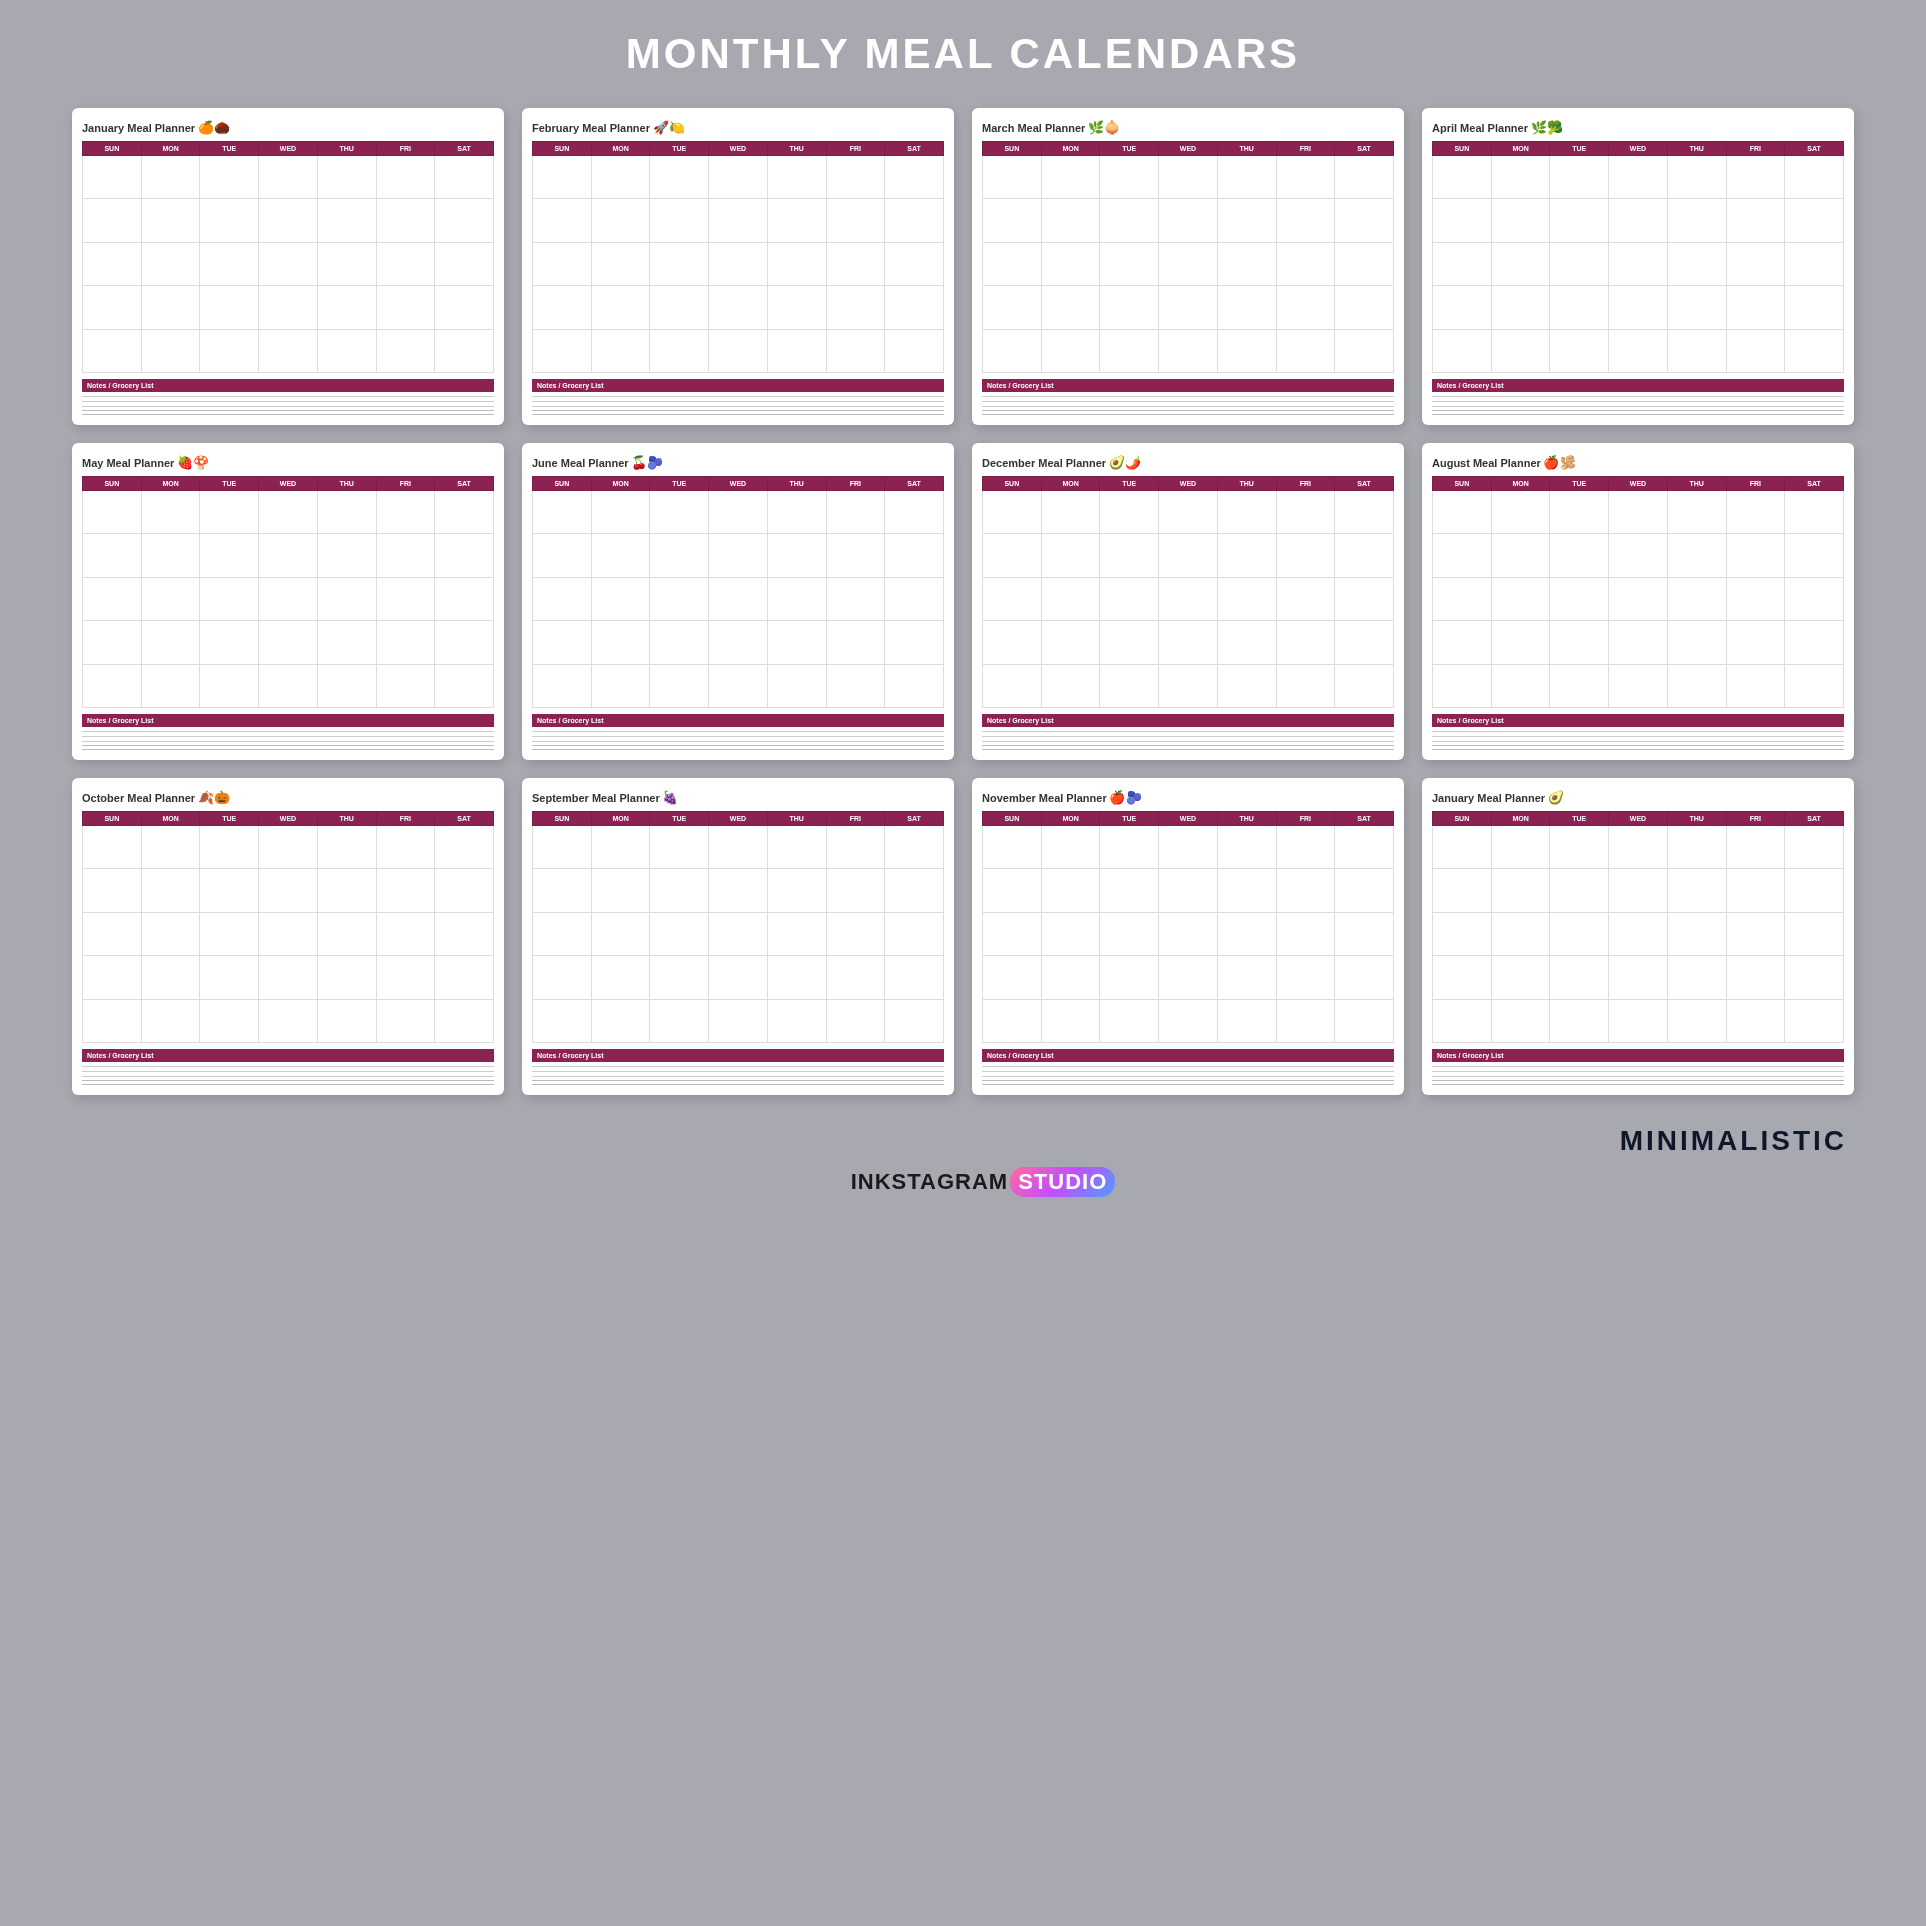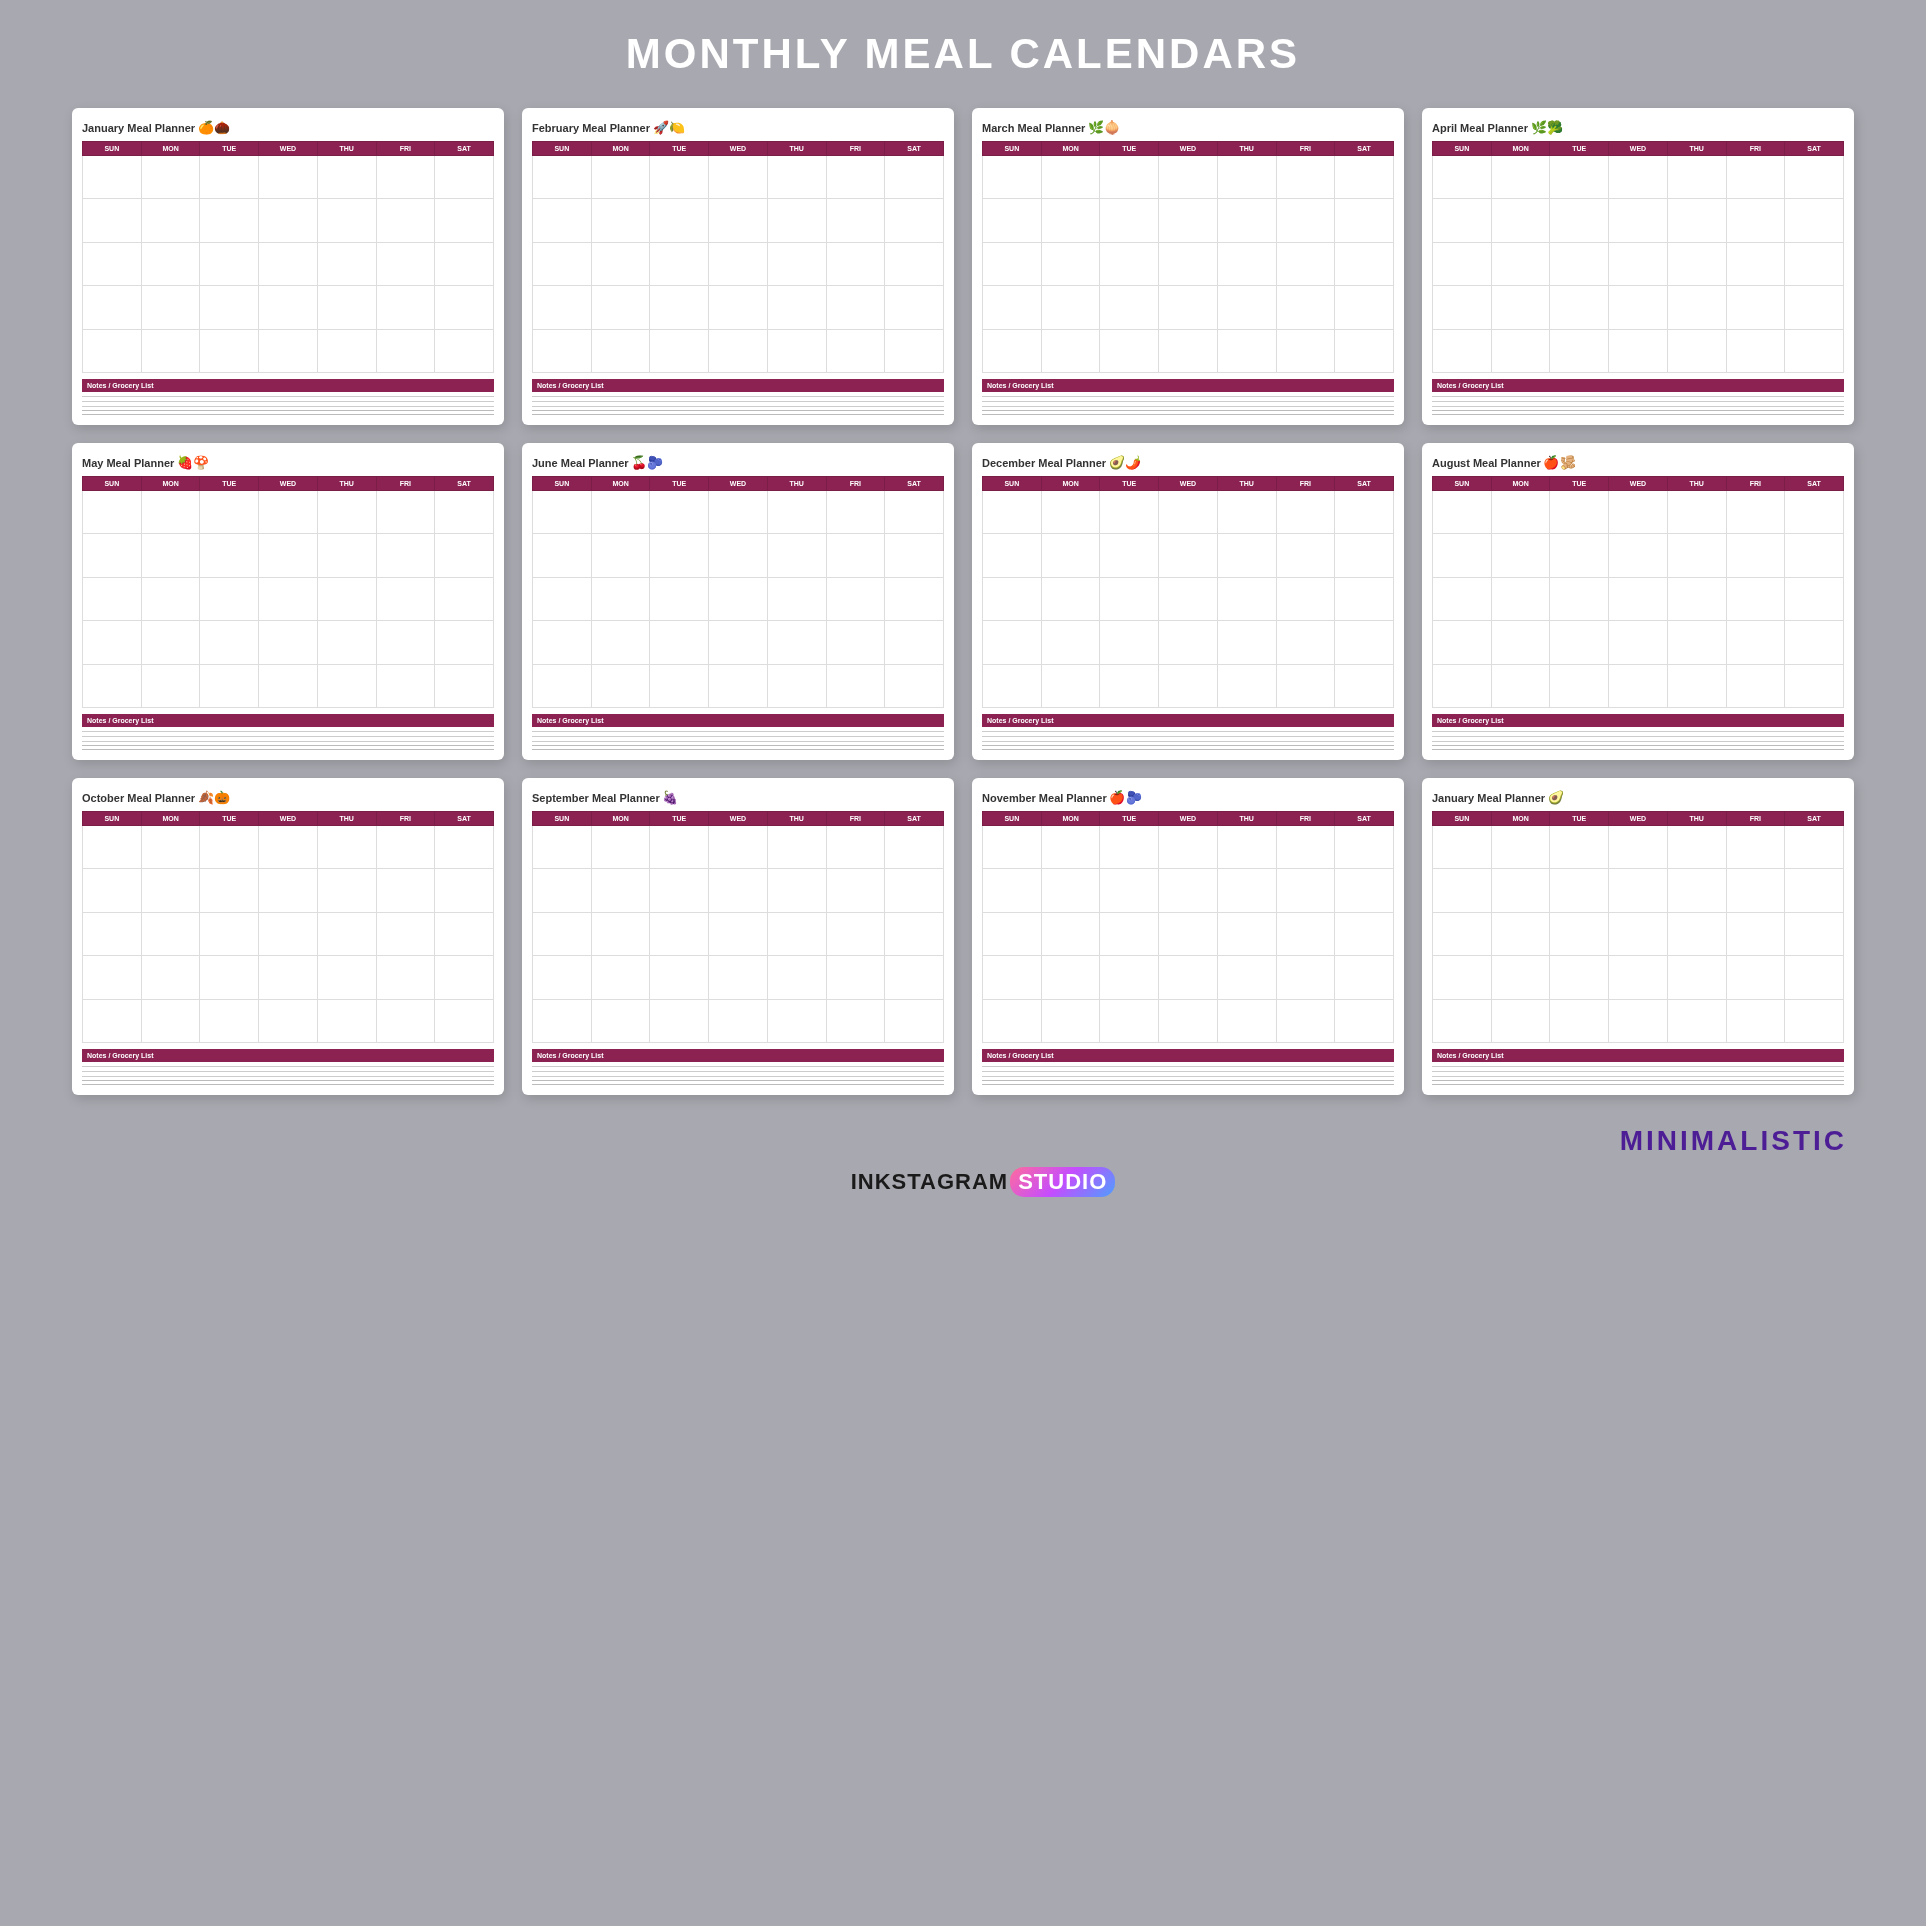--- a/index.html
+++ b/index.html
@@ -109,21 +109,21 @@
     }
     .footer {
       margin-top: 30px;
       display: flex;
       flex-direction: column;
       align-items: center;
       gap: 10px;
       width: 100%;
     }
     .minimalistic-label {
-      color: #4c1d95;
+      color: #0f172a;
       font-size: 28px;
       font-weight: 900;
       letter-spacing: 3px;
       text-transform: uppercase;
       align-self: flex-end;
       margin-right: 59px;
     }
     .brand-logo {
       display: flex;
       align-items: center;

